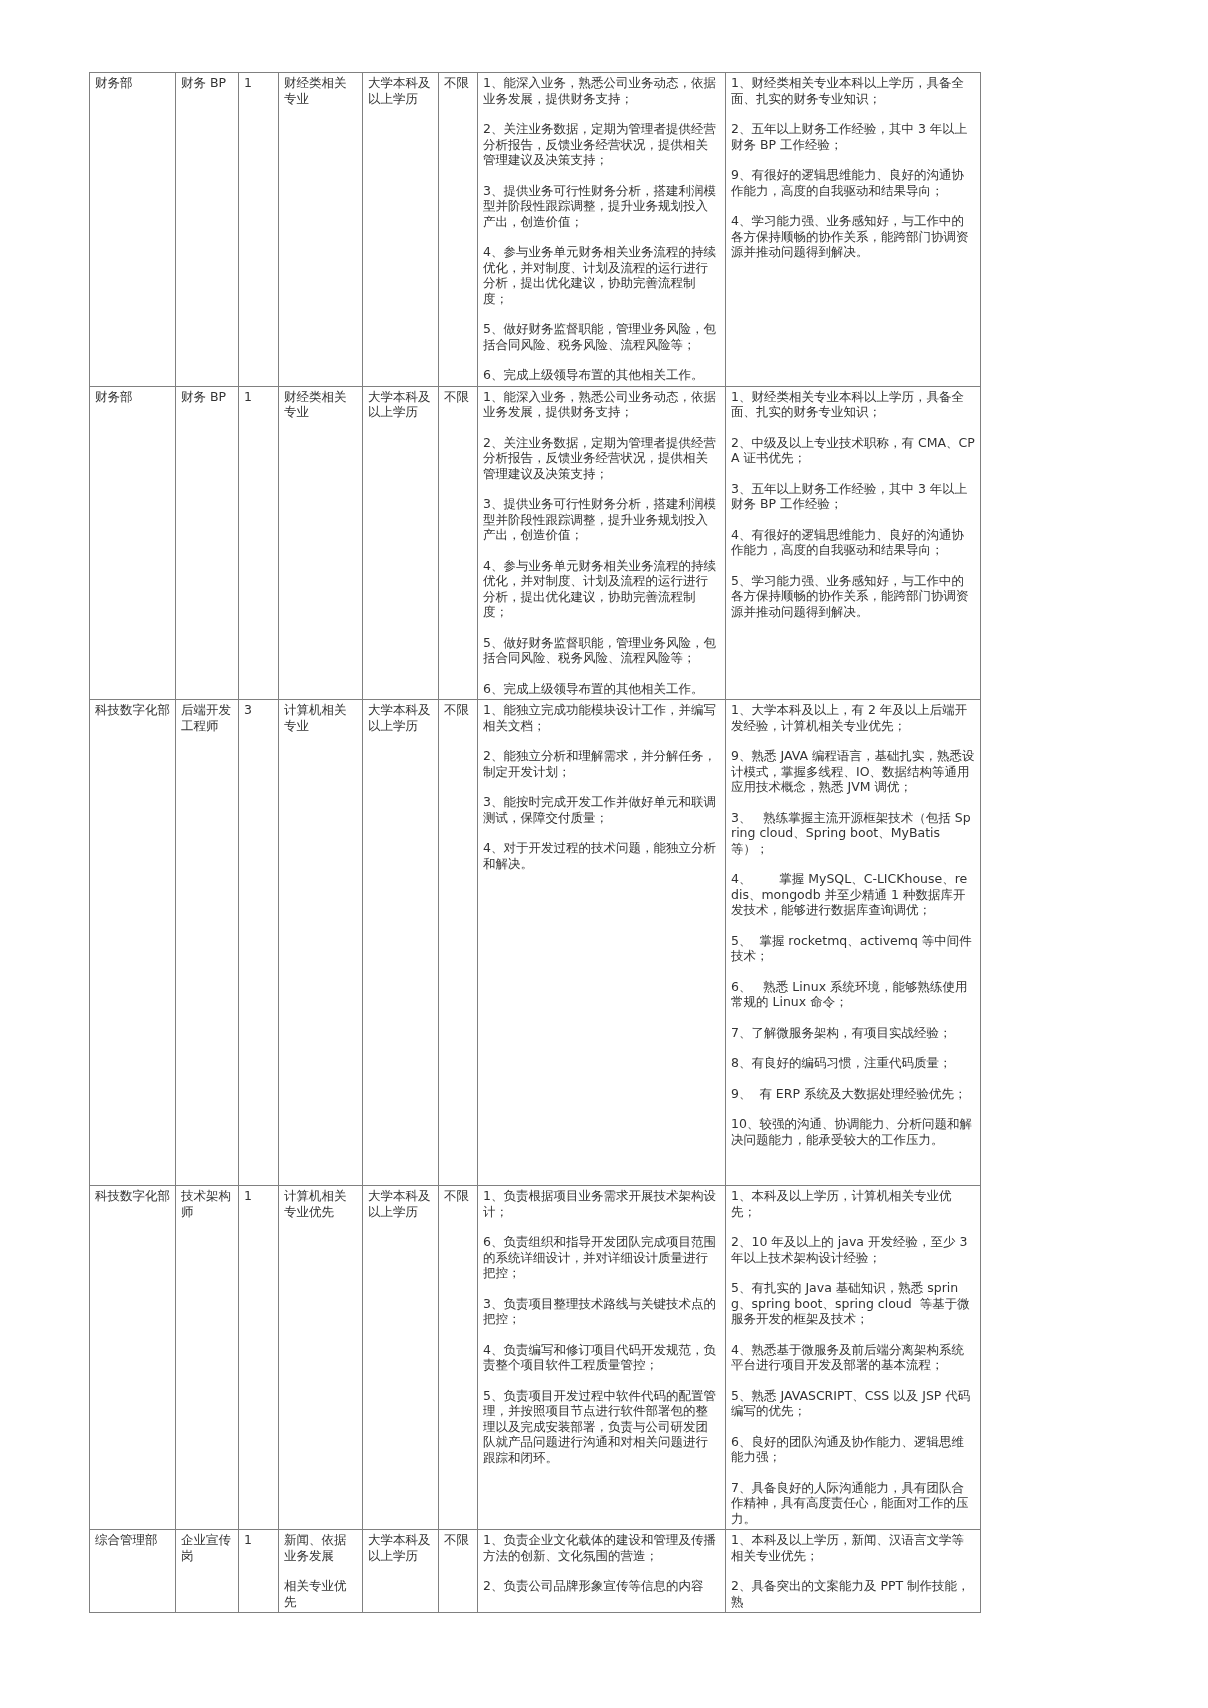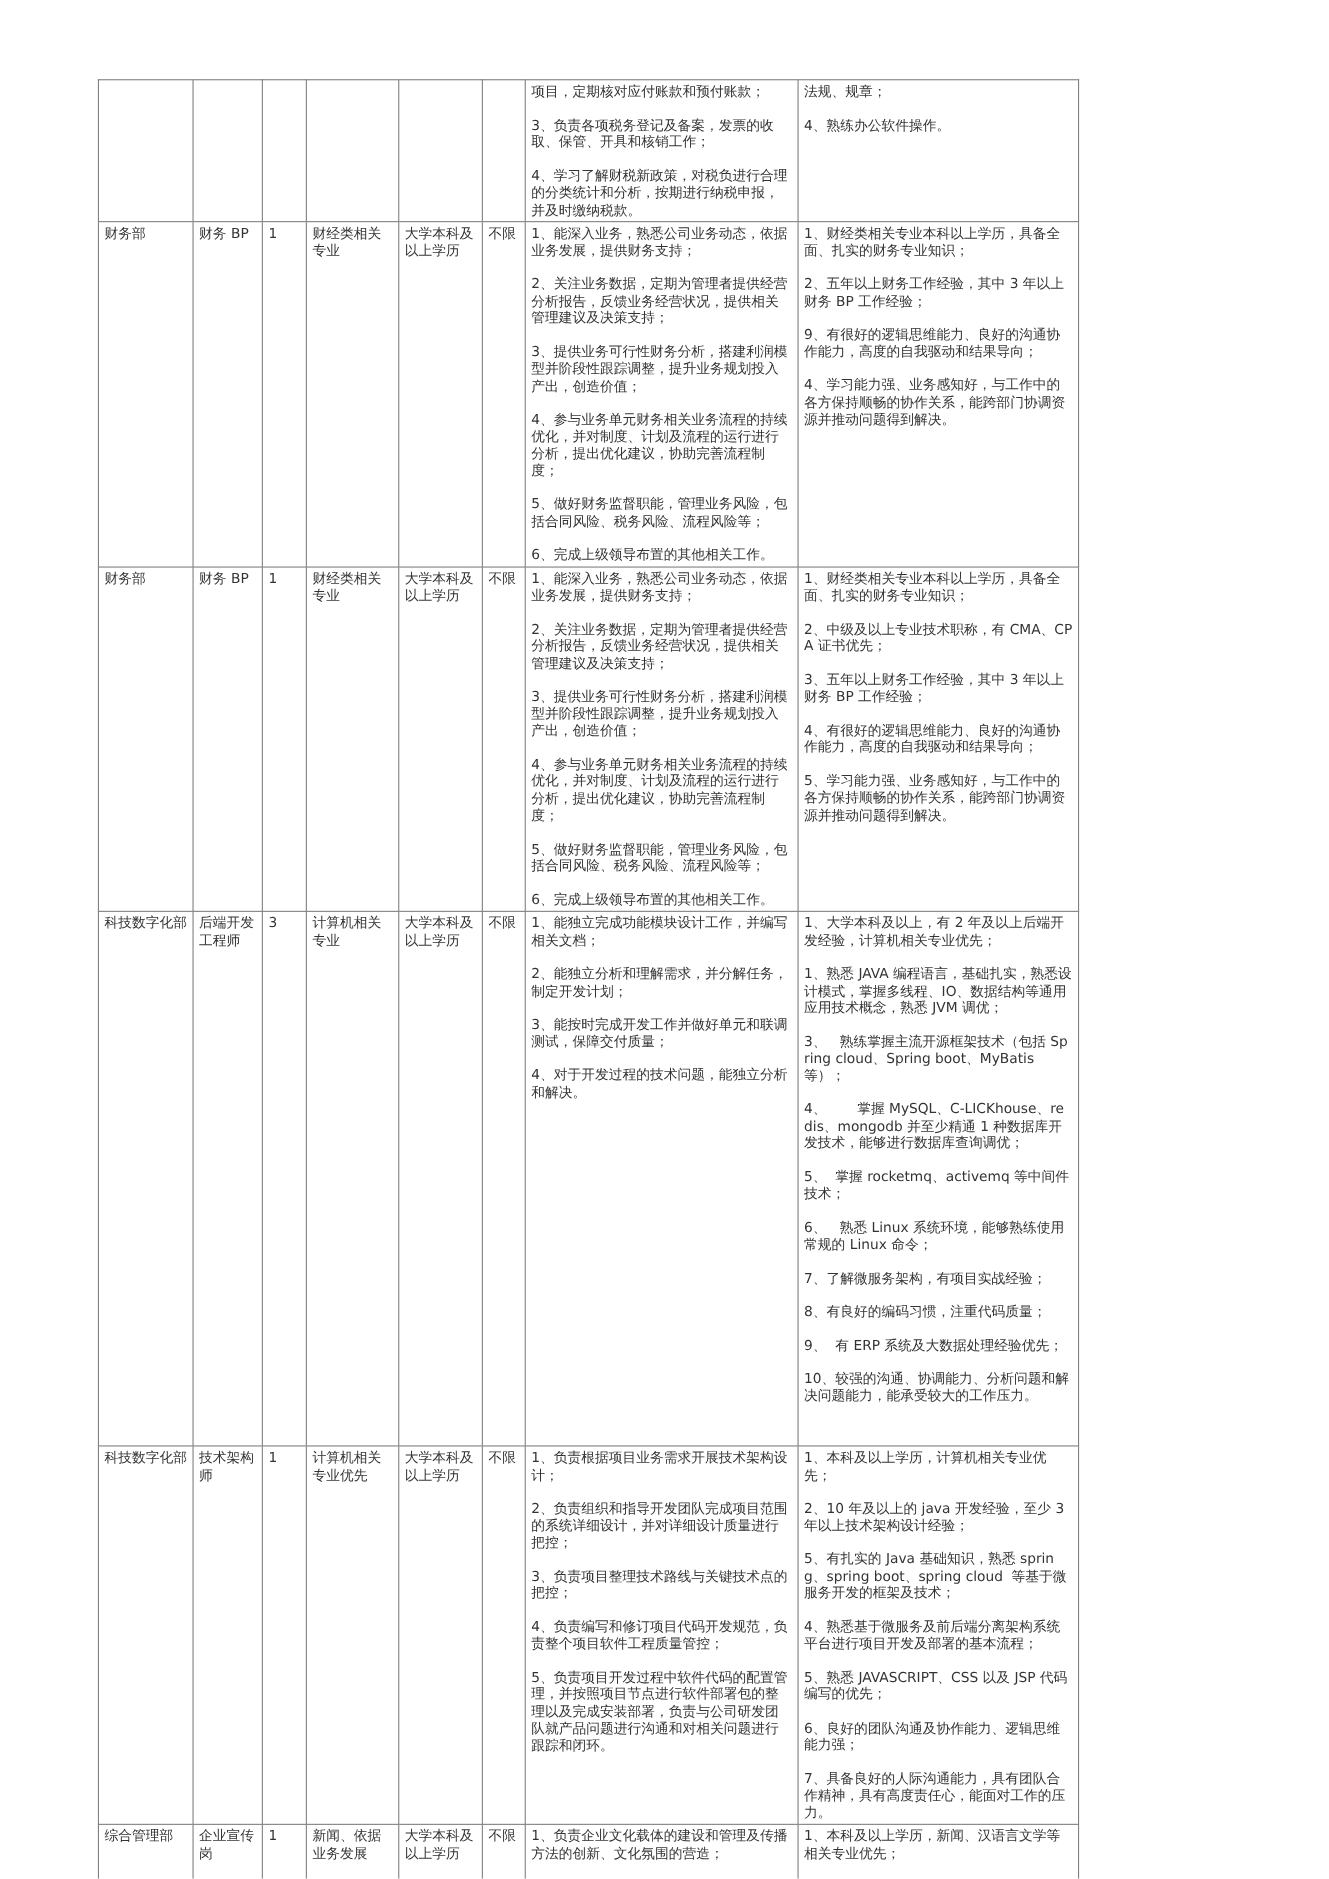--- a/index.html
+++ b/index.html
@@ -41,37 +41,20 @@
       <col style="width:86px">
       <col style="width:63px">
       <col style="width:40px">
       <col style="width:84px">
       <col style="width:76px">
       <col style="width:39px">
       <col style="width:248px">
       <col style="width:255px">
     </colgroup>
     <tbody>
-        <tr style="height: 113px;">
-    <td style="border-color: rgb(128, 128, 128);"></td>
-    <td style="border-color: rgb(128, 128, 128);"></td>
-    <td style="border-color: rgb(128, 128, 128);"></td>
-    <td style="border-color: rgb(128, 128, 128);"></td>
-    <td style="border-color: rgb(128, 128, 128);"></td>
-    <td style="border-color: rgb(128, 128, 128);"></td>
-    <td style="border-color: rgb(128, 128, 128);">
-            <p>项目，定期核对应付账款和预付账款；</p>
-            <p>3、负责各项税务登记及备案，发票的收取、保管、开具和核销工作；</p>
-            <p>4、学习了解财税新政策，对税负进行合理的分类统计和分析，按期进行纳税申报，并及时缴纳税款。</p>
-          </td>
-    <td style="border-color: rgb(128, 128, 128);">
-            <p>法规、规章；</p>
-            <p>4、熟练办公软件操作。</p>
-          </td>
-  </tr>
         <tr style="height: 287px;">
     <td style="border-color: rgb(128, 128, 128);">财务部</td>
     <td style="border-color: rgb(128, 128, 128);">财务 BP</td>
     <td style="border-color: rgb(128, 128, 128);">1</td>
     <td style="border-color: rgb(128, 128, 128);">
             <p>财经类相关专业</p>
           </td>
     <td style="border-color: rgb(128, 128, 128);">大学本科及以上学历</td>
     <td style="border-color: rgb(128, 128, 128);">不限</td>
     <td style="border-color: rgb(128, 128, 128);">
@@ -124,21 +107,21 @@
     <td style="border-color: rgb(128, 128, 128);">大学本科及以上学历</td>
     <td style="border-color: rgb(128, 128, 128);">不限</td>
     <td style="border-color: rgb(128, 128, 128); margin-top: 32px;">
             <p>1、能独立完成功能模块设计工作，并编写相关文档；</p>
             <p>2、能独立分析和理解需求，并分解任务，制定开发计划；</p>
             <p>3、能按时完成开发工作并做好单元和联调测试，保障交付质量；</p>
             <p>4、对于开发过程的技术问题，能独立分析和解决。</p>
           </td>
     <td style="border-color: rgb(128, 128, 128);">
             <p>1、大学本科及以上，有 2 年及以上后端开发经验，计算机相关专业优先；</p>
-            <p>1、熟悉 JAVA 编程语言，基础扎实，熟悉设计模式，掌握多线程、IO、数据结构等通用应用技术概念，熟悉 JVM 调优；</p>
+            <p>9、熟悉 JAVA 编程语言，基础扎实，熟悉设计模式，掌握多线程、IO、数据结构等通用应用技术概念，熟悉 JVM 调优；</p>
             <p>3、   熟练掌握主流开源框架技术（包括 Spring cloud、Spring boot、MyBatis 等）；</p>
             <p>4、       掌握 MySQL、C-LICKhouse、redis、mongodb 并至少精通 1 种数据库开发技术，能够进行数据库查询调优；</p>
             <p>5、  掌握 rocketmq、activemq 等中间件技术；</p>
             <p>6、   熟悉 Linux 系统环境，能够熟练使用常规的 Linux 命令；</p>
             <p>7、了解微服务架构，有项目实战经验；</p>
             <p>8、有良好的编码习惯，注重代码质量；</p>
             <p>9、  有 ERP 系统及大数据处理经验优先；</p>
             <p>10、较强的沟通、协调能力、分析问题和解决问题能力，能承受较大的工作压力。</p>
           </td>
   </tr>
@@ -146,21 +129,21 @@
     <td style="border-color: rgb(128, 128, 128);">科技数字化部</td>
     <td style="border-color: rgb(128, 128, 128);">技术架构师</td>
     <td style="border-color: rgb(128, 128, 128);">1</td>
     <td style="border-color: rgb(128, 128, 128);">
             <p>计算机相关专业优先</p>
           </td>
     <td style="border-color: rgb(128, 128, 128);">大学本科及以上学历</td>
     <td style="border-color: rgb(128, 128, 128);">不限</td>
     <td style="border-color: rgb(128, 128, 128);">
             <p>1、负责根据项目业务需求开展技术架构设计；</p>
-            <p>2、负责组织和指导开发团队完成项目范围的系统详细设计，并对详细设计质量进行把控；</p>
+            <p>6、负责组织和指导开发团队完成项目范围的系统详细设计，并对详细设计质量进行把控；</p>
             <p>3、负责项目整理技术路线与关键技术点的把控；</p>
             <p>4、负责编写和修订项目代码开发规范，负责整个项目软件工程质量管控；</p>
             <p>5、负责项目开发过程中软件代码的配置管理，并按照项目节点进行软件部署包的整理以及完成安装部署，负责与公司研发团队就产品问题进行沟通和对相关问题进行跟踪和闭环。</p>
           </td>
     <td style="border-color: rgb(128, 128, 128);">
             <p>1、本科及以上学历，计算机相关专业优先；</p>
             <p>2、10 年及以上的 java 开发经验，至少 3 年以上技术架构设计经验；</p>
             <p>5、有扎实的 Java 基础知识，熟悉 spring、spring boot、spring cloud  等基于微服务开发的框架及技术；</p>
             <p>4、熟悉基于微服务及前后端分离架构系统平台进行项目开发及部署的基本流程；</p>
             <p>5、熟悉 JAVASCRIPT、CSS 以及 JSP 代码编写的优先；</p>

